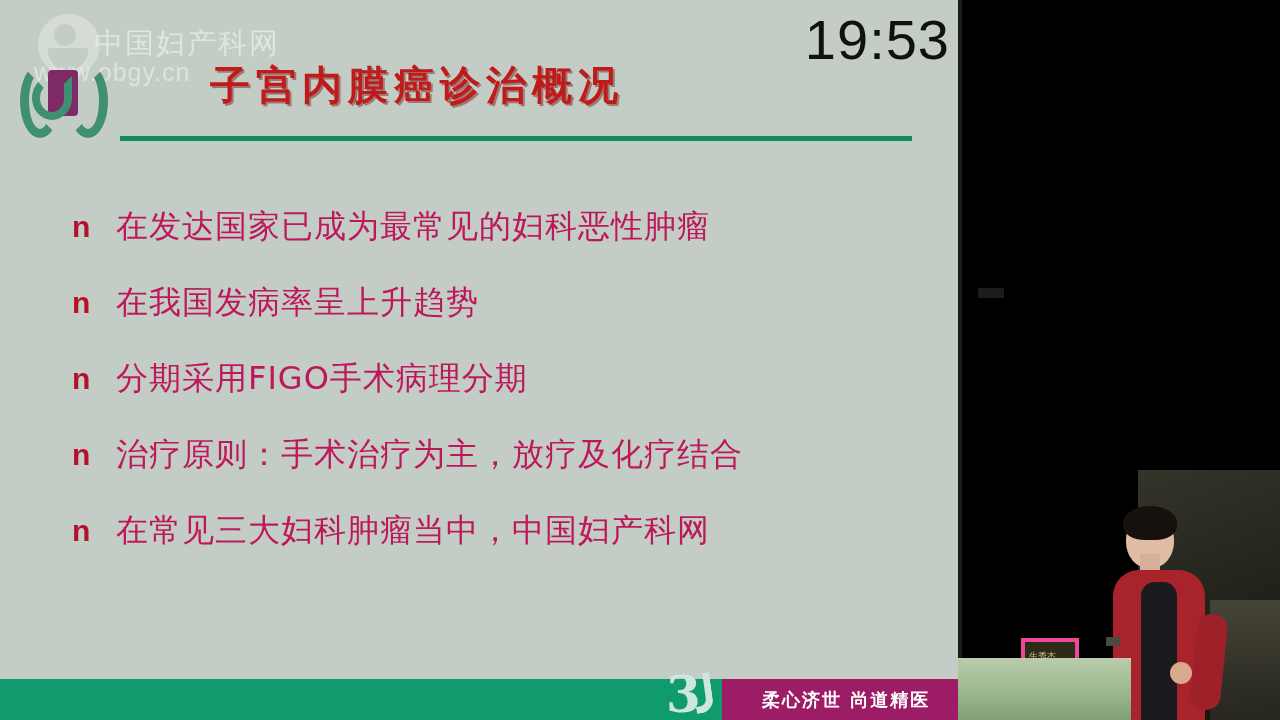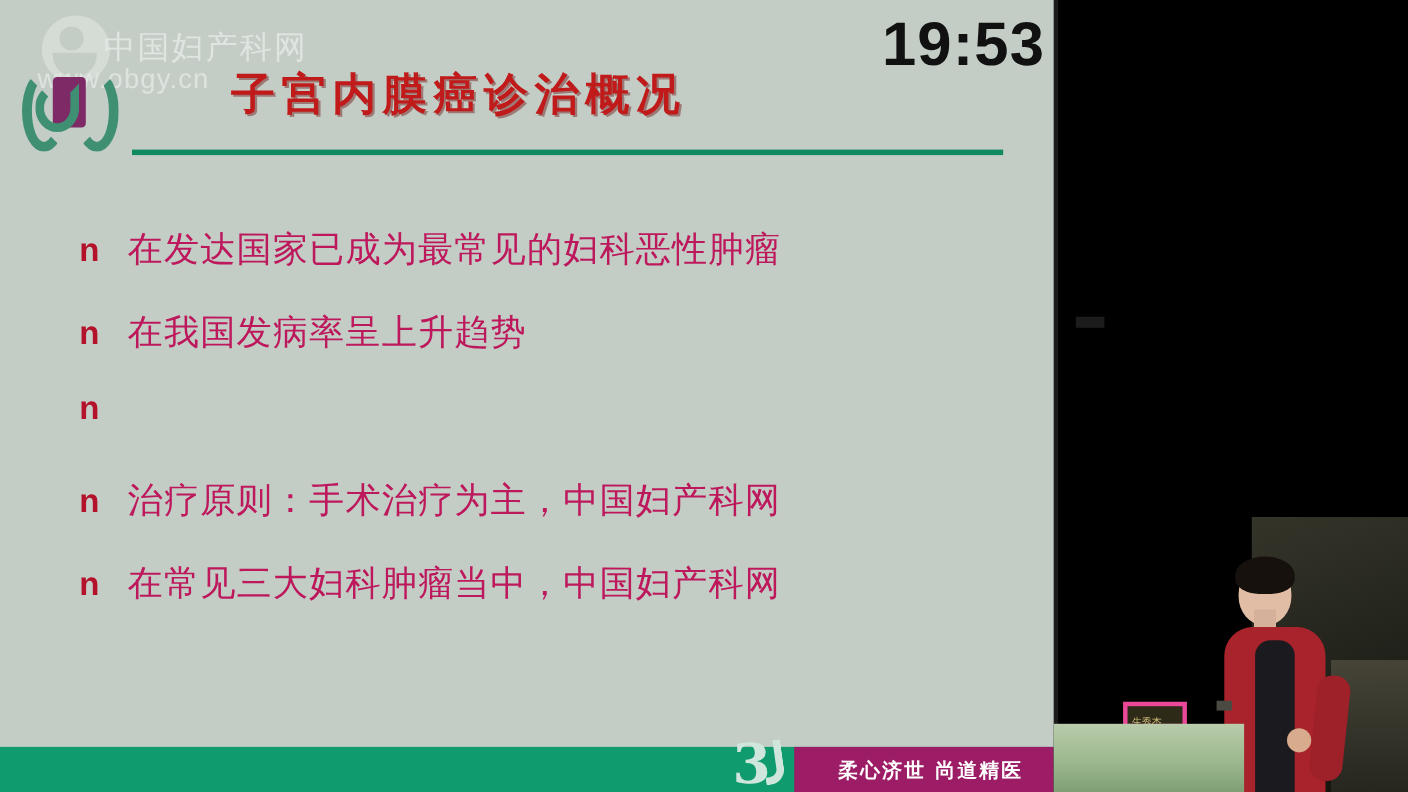--- a/index.html
+++ b/index.html
@@ -98,21 +98,21 @@
   }
   .title-rule {
     position:absolute; left:120px; top:136px;
     width:792px; height:5px;
     background:#0f8a61;
   }
 
   
   .timer {
     position:absolute; right:8px; top:12px;
-    font-size:56px; font-weight:700;
+    font-size:56px; font-weight:400;
     color:#111;
     font-family:"Liberation Sans", sans-serif;
     letter-spacing:1px;
     line-height:1;
   }
 
   
   .bullets {
     position:absolute; left:72px; top:205px; right:20px;
   }
@@ -312,25 +312,26 @@
           <span class="bullet-text">在发达国家已成为最常见的妇科恶性肿瘤</span>
         </div>
 
         <div class="bullet">
           <span class="bullet-marker">n</span>
           <span class="bullet-text">在我国发病率呈上升趋势</span>
         </div>
 
         <div class="bullet">
           <span class="bullet-marker">n</span>
-        </div>
-
-        <div class="bullet">
-          <span class="bullet-marker">n</span>
-          <span class="bullet-text">治疗原则：手术治疗为主，中国妇产科网</span>
+          <span class="bullet-text">分期采用FIGO手术病理分期</span>
+        </div>
+
+        <div class="bullet">
+          <span class="bullet-marker">n</span>
+          <span class="bullet-text">治疗原则：手术治疗为主，放疗及化疗结合</span>
         </div>
 
         <div class="bullet">
           <span class="bullet-marker">n</span>
           <span class="bullet-text">在常见三大妇科肿瘤当中，中国妇产科网</span>
         </div>
 
       </div>
     </div>
 

